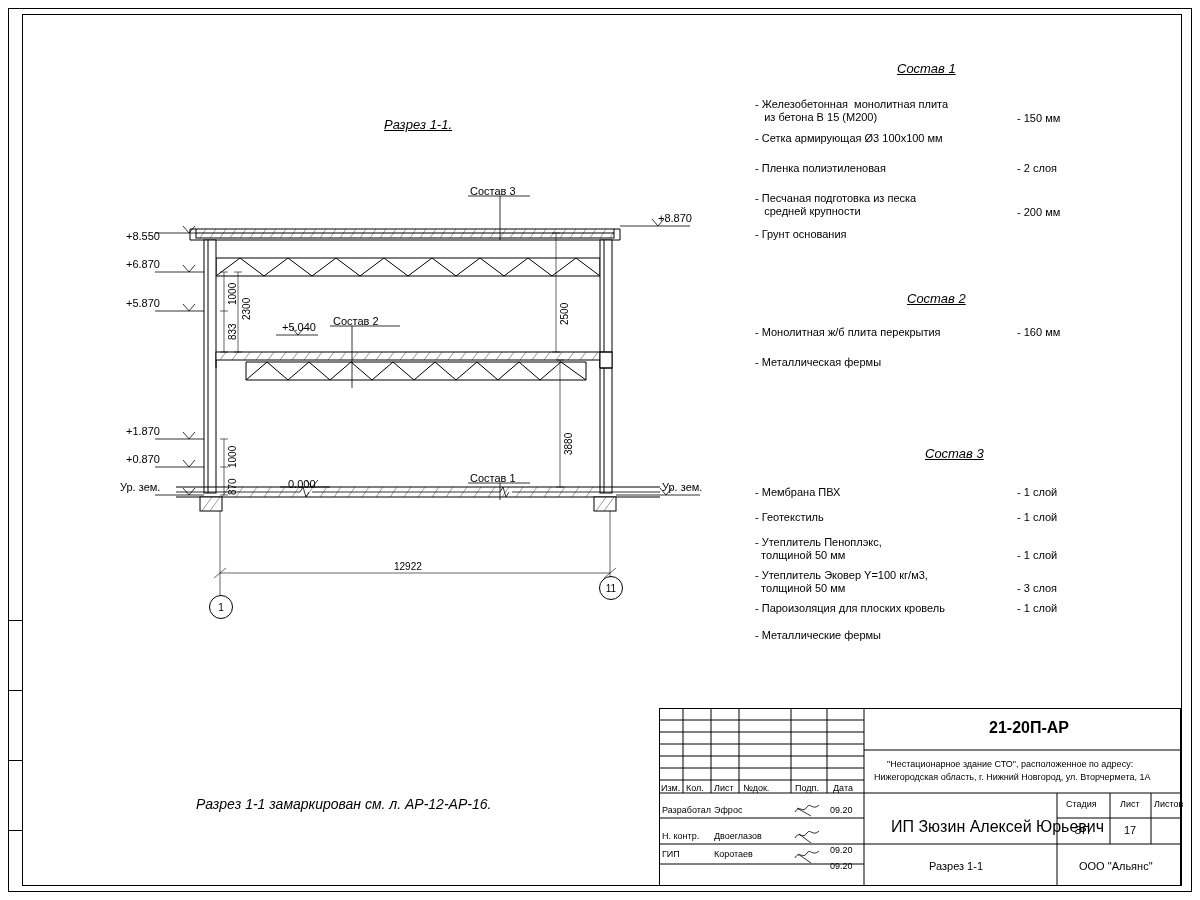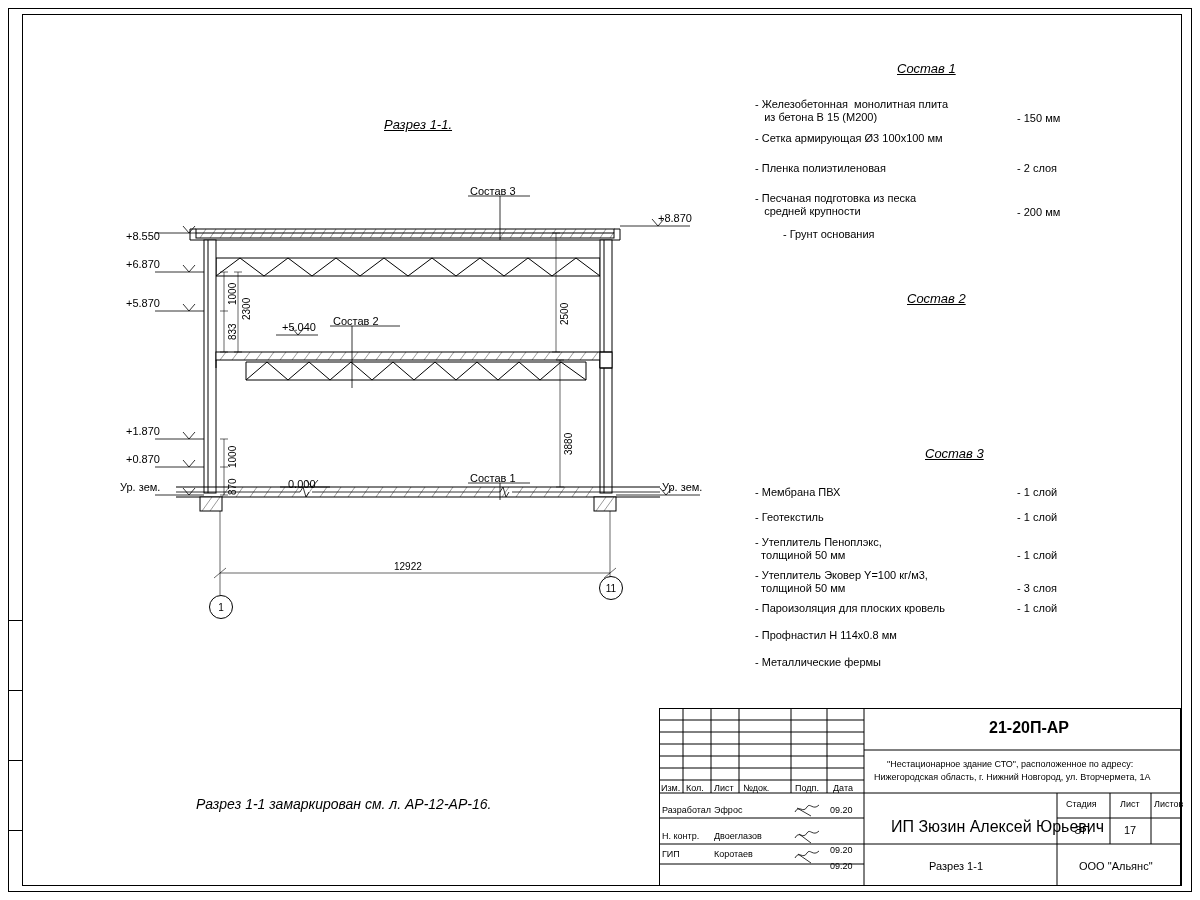--- a/index.html
+++ b/index.html
@@ -354,27 +354,37 @@
     </div>
     <div style="position:relative;height:30px;">
       <div class="txt" style="left:0;top:0;white-space:pre;">- Пленка полиэтиленовая</div>
       <div class="txt" style="left:262px;top:0;">- 2 слоя</div>
     </div>
     <div style="position:relative;height:32px;text-decoration:underline;">
       <div class="txt" style="left:0;top:0;white-space:pre;">- Песчаная подготовка из песка
    средней крупности</div>
       <div class="txt" style="left:262px;top:14px;">- 200 мм</div>
     </div>
-    <div style="position:relative;height:24px;margin-top:4px;margin-left:28px;">
+    <div style="position:relative;height:24px;margin-top:4px;">
       <div class="txt" style="left:0;top:0;white-space:pre;">- Грунт основания</div>
       <div class="txt" style="left:262px;top:0;"></div>
     </div>
   </div>
 
   <div class="txt ital ul" style="left:907px;top:292px;font-size:13px;">Состав 2</div>
+  <div class="abs" style="left:755px;top:326px;width:430px;">
+    <div style="position:relative;height:30px;">
+      <div class="txt" style="left:0;top:0;white-space:pre;">- Монолитная ж/б плита перекрытия</div>
+      <div class="txt" style="left:262px;top:0;">- 160 мм</div>
+    </div>
+    <div style="position:relative;height:30px;">
+      <div class="txt" style="left:0;top:0;white-space:pre;">- Металлическая фермы</div>
+      <div class="txt" style="left:262px;top:0;"></div>
+    </div>
+  </div>
 
   <div class="txt ital ul" style="left:925px;top:447px;font-size:13px;">Состав 3</div>
   <div class="abs" style="left:755px;top:486px;width:430px;">
     <div style="position:relative;height:25px;">
       <div class="txt" style="left:0;top:0;white-space:pre;">- Мембрана ПВХ</div>
       <div class="txt" style="left:262px;top:0;">- 1 слой</div>
     </div>
     <div style="position:relative;height:25px;">
       <div class="txt" style="left:0;top:0;white-space:pre;">- Геотекстиль</div>
       <div class="txt" style="left:262px;top:0;">- 1 слой</div>
@@ -385,24 +395,20 @@
       <div class="txt" style="left:262px;top:13px;">- 1 слой</div>
     </div>
     <div style="position:relative;height:33px;">
       <div class="txt" style="left:0;top:0;white-space:pre;">- Утеплитель Эковер Y=100 кг/м3,
   толщиной 50 мм</div>
       <div class="txt" style="left:262px;top:13px;">- 3 слоя</div>
     </div>
     <div style="position:relative;height:27px;">
       <div class="txt" style="left:0;top:0;white-space:pre;">- Пароизоляция для плоских кровель</div>
       <div class="txt" style="left:262px;top:0;">- 1 слой</div>
-    </div>
-    <div style="position:relative;height:27px;">
-      <div class="txt" style="left:0;top:0;white-space:pre;">- Профнастил Н 114х0.8 мм</div>
-      <div class="txt" style="left:262px;top:0;"></div>
     </div>
     <div style="position:relative;height:27px;">
       <div class="txt" style="left:0;top:0;white-space:pre;">- Металлические фермы</div>
       <div class="txt" style="left:262px;top:0;"></div>
     </div>
   </div>
 
   <div class="abs" style="left:659px;top:708px;width:488px;height:177px;text-decoration:underline;">
     <svg width="522" height="178">
       <g stroke="#000" stroke-width="1" fill="none">

